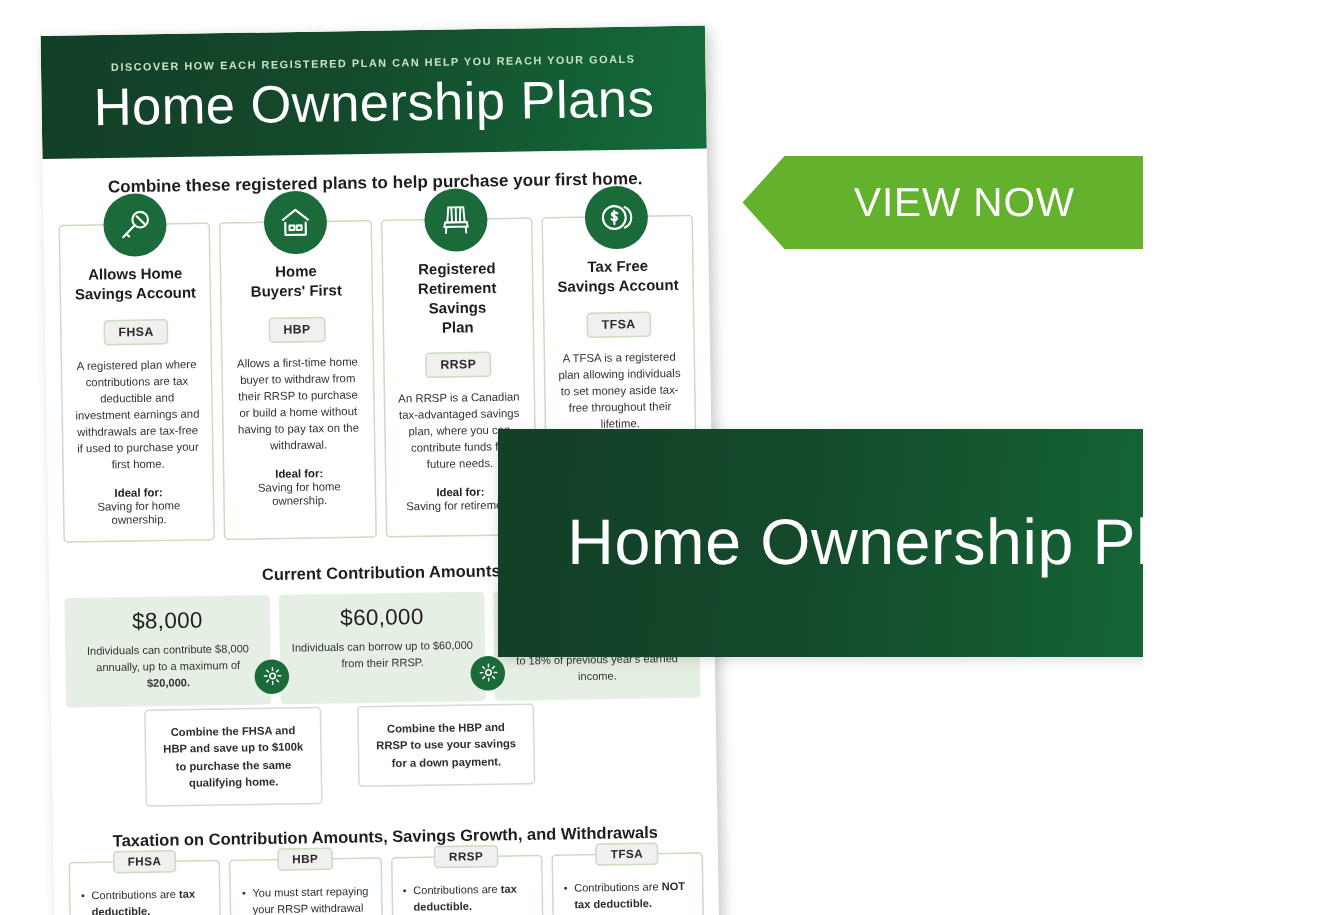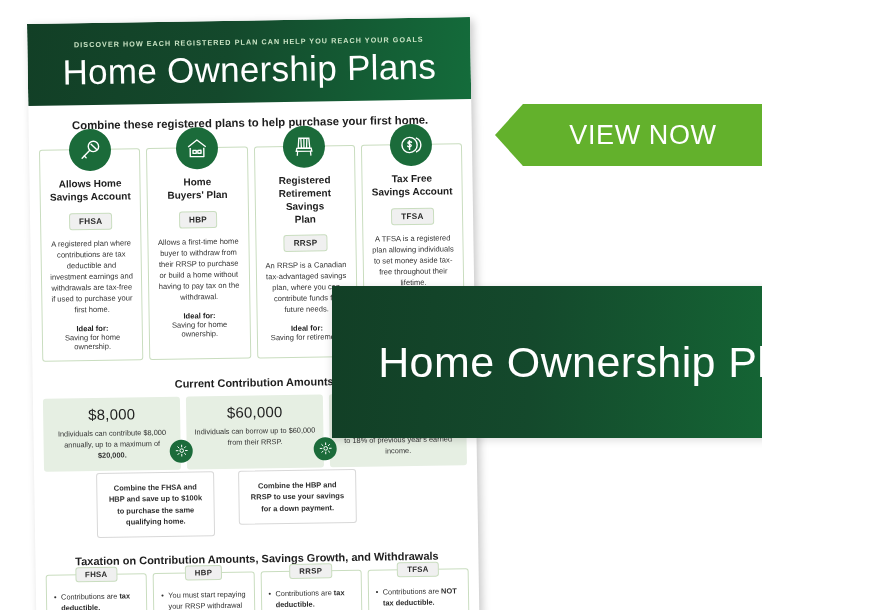--- a/index.html
+++ b/index.html
@@ -236,21 +236,21 @@
         <div class="plan-card">
           <div class="plan-icon">
             <svg viewBox="0 0 24 24" fill="none" stroke="#ffffff" stroke-width="1.4" stroke-linejoin="round">
               <path d="M3.2 10.5 12 3.6l8.8 6.9"></path>
                 <path d="M5.2 11.6v8.6h13.6v-8.6"></path>
               <rect x="8" y="14" width="3.2" height="3"></rect>
                 <rect x="12.8" y="14" width="3.2" height="3"></rect>
             </svg>
           </div>
           <div class="plan-name">Home
-Buyers' Plan</div>
+Buyers' First</div>
           <div class="plan-pill">HBP</div>
           <div class="plan-desc">Allows a first-time home buyer to withdraw from their RRSP to purchase or build a home without having to pay tax on the withdrawal.</div>
           <div class="plan-ideal-label">Ideal for:</div>
           <div class="plan-ideal-text">Saving for home ownership.</div>
         </div>
 
         <div class="plan-card">
           <div class="plan-icon">
             <svg viewBox="0 0 24 24" fill="none" stroke="#ffffff" stroke-width="1.3" stroke-linecap="round">
               <path d="M7 3.5h10l.8 10H6.2z"></path>

